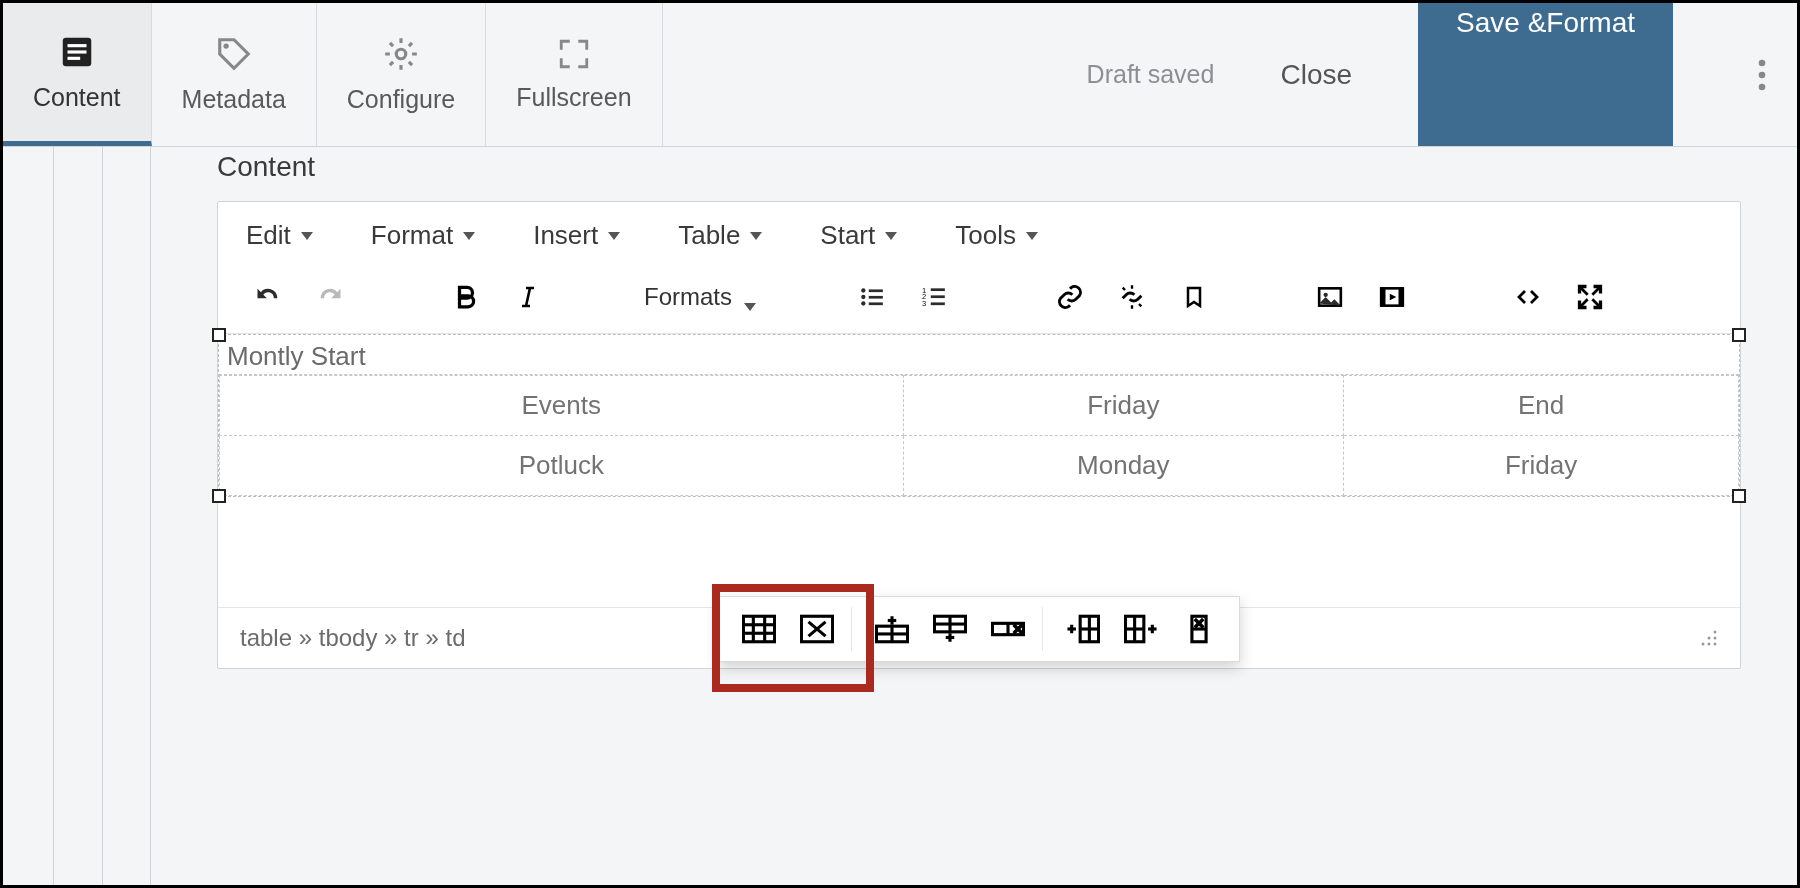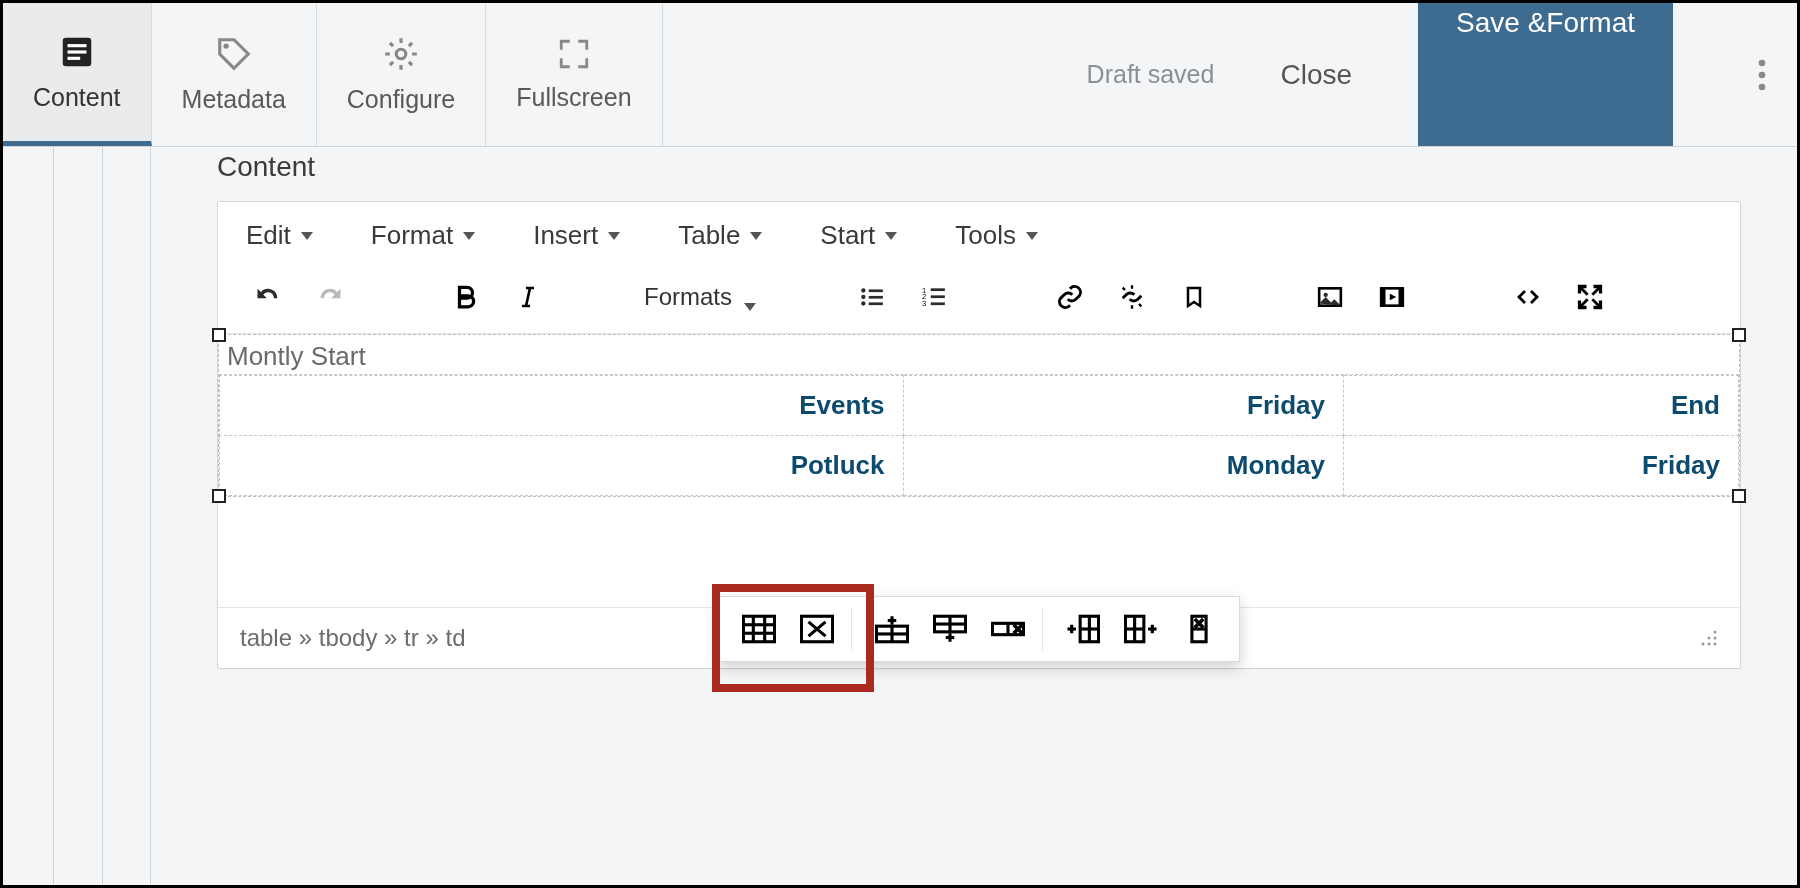--- a/index.html
+++ b/index.html
@@ -82,23 +82,23 @@
   .formats-dd { font-size:24px; color:#333; display:flex; align-items:flex-end; gap:10px; cursor:pointer; padding:0 10px; }
 
   .canvas { position:relative; padding: 0; }
   .table-wrap { position:relative; border:1px dashed #bdbdbd; margin:0; }
   .caption { color:#6a6a6a; font-size:26px; padding:6px 8px 2px; border-bottom:1px dashed #c7c7c7; }
   table.ed-table { width:100%; border-collapse:collapse; }
   table.ed-table td, table.ed-table th {
     border:1px dashed #c7c7c7;
     padding: 14px 18px;
     font-size:26px;
-    color:#0c4a6e;
-    text-align:right;
-    font-weight:bold;
+    color:#737373;
+    text-align:center;
+    font-weight:normal;
   }
   .col-events { width:45%; }
   .col-start  { width:29%; }
   .col-end    { width:26%; }
 
   .sel-handle { position:absolute; width:14px; height:14px; background:#fff; border:2px solid #222; }
   .h-tl { left:-7px; top:-7px; }
   .h-tr { right:-7px; top:-7px; }
   .h-bl { left:-7px; bottom:-7px; }
   .h-br { right:-7px; bottom:-7px; }

